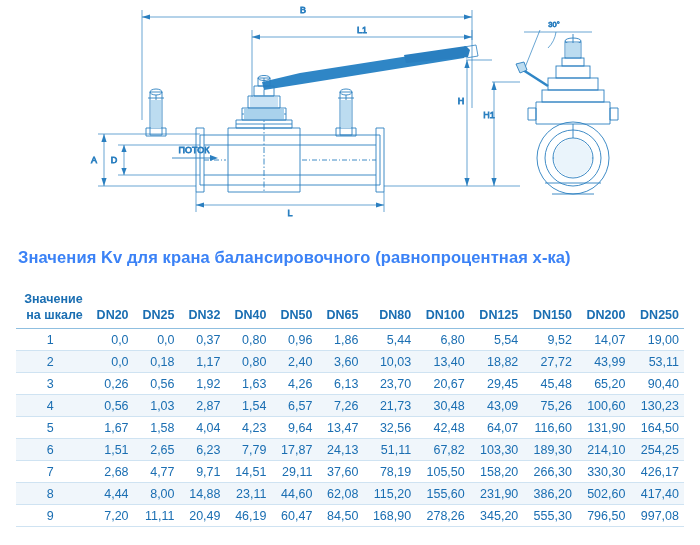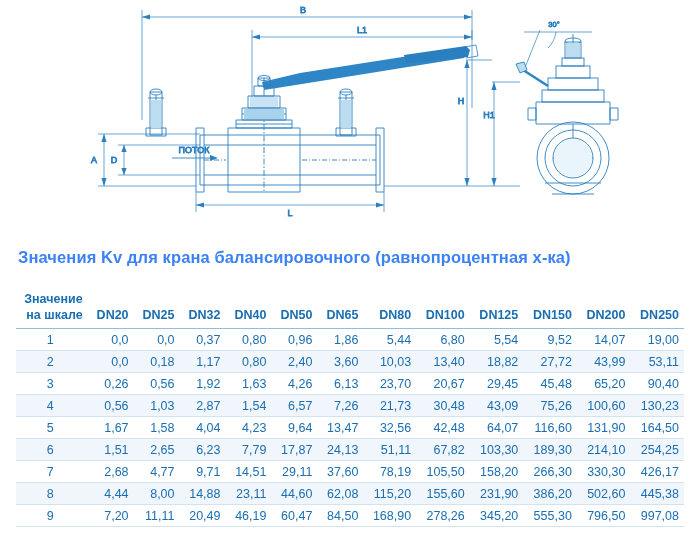--- a/index.html
+++ b/index.html
@@ -408,21 +408,21 @@
           <td>8,00</td>
           <td>14,88</td>
           <td>23,11</td>
           <td>44,60</td>
           <td>62,08</td>
           <td>115,20</td>
           <td>155,60</td>
           <td>231,90</td>
           <td>386,20</td>
           <td>502,60</td>
-          <td>445,38</td>
+          <td>417,40</td>
         </tr>
         <tr>
           <td class="first">9</td>
           <td>7,20</td>
           <td>11,11</td>
           <td>20,49</td>
           <td>46,19</td>
           <td>60,47</td>
           <td>84,50</td>
           <td>168,90</td>

